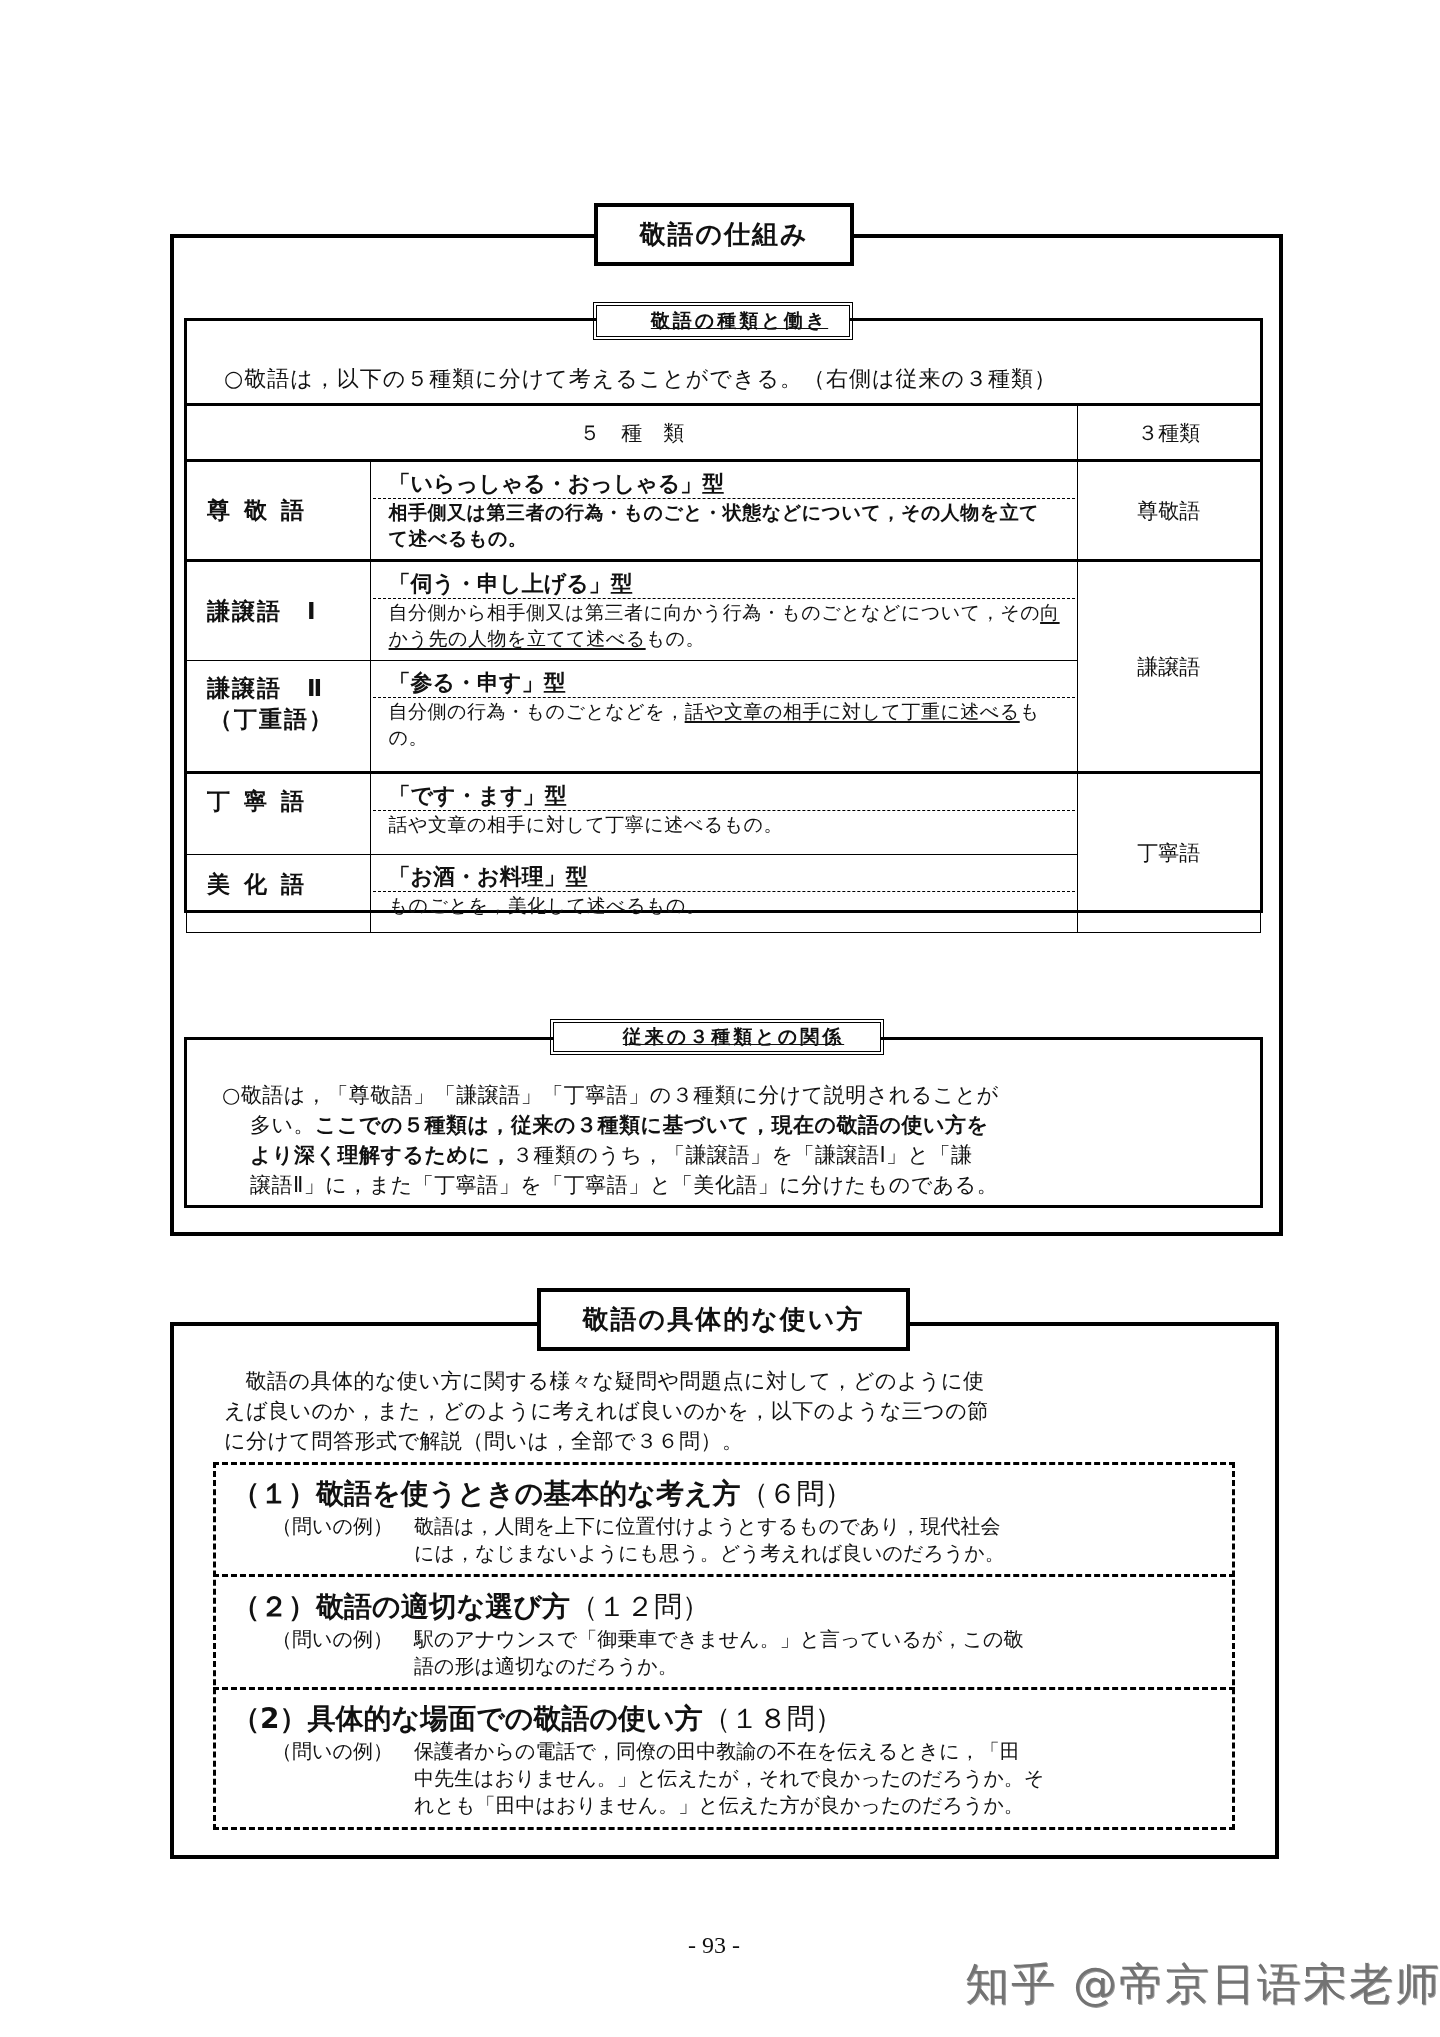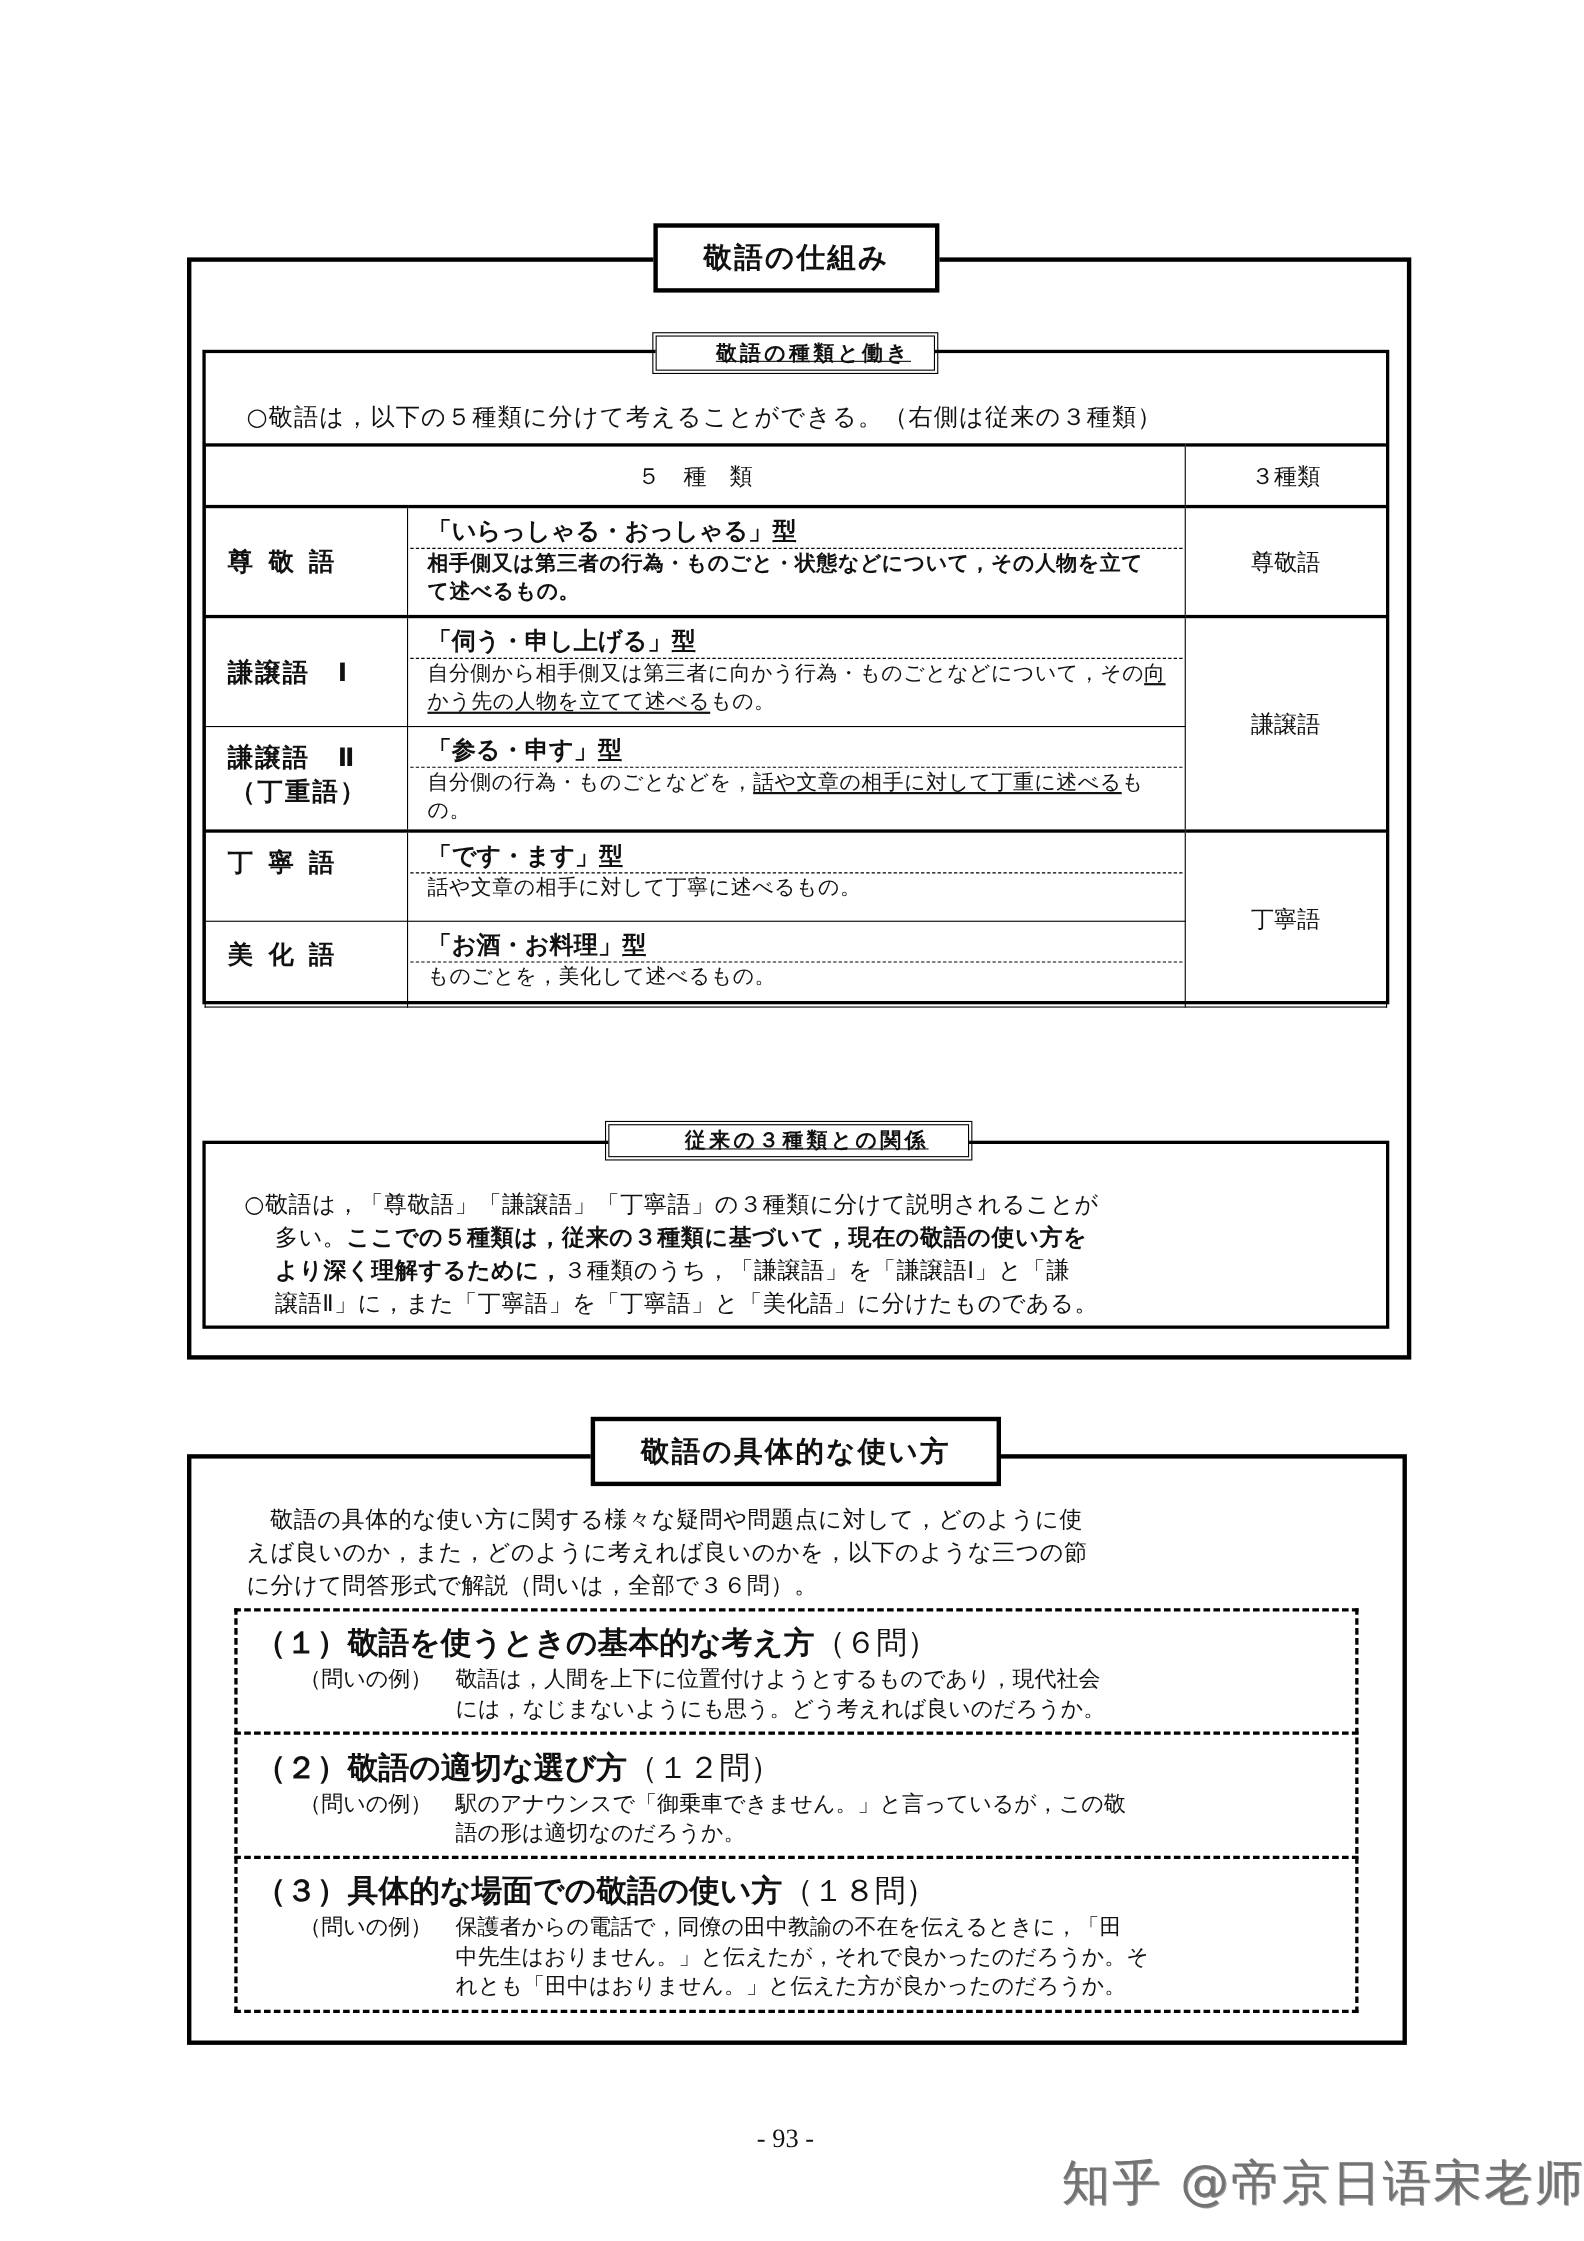--- a/index.html
+++ b/index.html
@@ -78,21 +78,21 @@
     <td class="lbl lbl2" style="vertical-align:middle;">
       <span>謙譲語　Ⅰ</span>
     </td>
     <td class="desc">
       <div class="type">「伺う・申し上げる」型</div>
       <div class="text" style="width:680px;"><span>自分側から相手側又は第三者に向かう行為・ものごとなどについて，その</span><span class="u">向かう先の人物を立てて述べる</span><span>もの。</span></div>
     </td>
     <td class="old" rowspan="2">謙譲語</td>
   </tr>
 
-  <tr style="height:95px;">
+  <tr style="height:112px;">
     <td class="lbl lbl2" style="vertical-align:top; padding-top:12px;">
       <div>謙譲語　Ⅱ</div>
       <div style="padding-left:2px;">（丁重語）</div>
     </td>
     <td class="desc">
       <div class="type">「参る・申す」型</div>
       <div class="text" style="width:680px;"><span>自分側の行為・ものごとなどを，</span><span class="u">話や文章の相手に対して丁重に述べる</span><span>もの。</span></div>
     </td>
   </tr>
 
@@ -164,21 +164,21 @@
   <div class="qex" style="display:flex; margin-left:40px;">
     <span style="width:142px;">（問いの例）</span>
     <div>
         <div>駅のアナウンスで「御乗車できません。」と言っているが，この敬</div>
         <div>語の形は適切なのだろうか。</div>
       </div>
   </div>
 </div>
 
 <div class="abs" style="left:232px; top:1700px; white-space:nowrap;">
-  <div class="qhead"><span>（３）具体的な場面での敬語の使い方</span><span class="cnt">（１８問）</span></div>
+  <div class="qhead"><span>（2）具体的な場面での敬語の使い方</span><span class="cnt">（１８問）</span></div>
   <div class="qex" style="display:flex; margin-left:40px;">
     <span style="width:142px;">（問いの例）</span>
     <div>
         <div>保護者からの電話で，同僚の田中教諭の不在を伝えるときに，「田</div>
         <div>中先生はおりません。」と伝えたが，それで良かったのだろうか。そ</div>
         <div>れとも「田中はおりません。」と伝えた方が良かったのだろうか。</div>
       </div>
   </div>
 </div>
 

